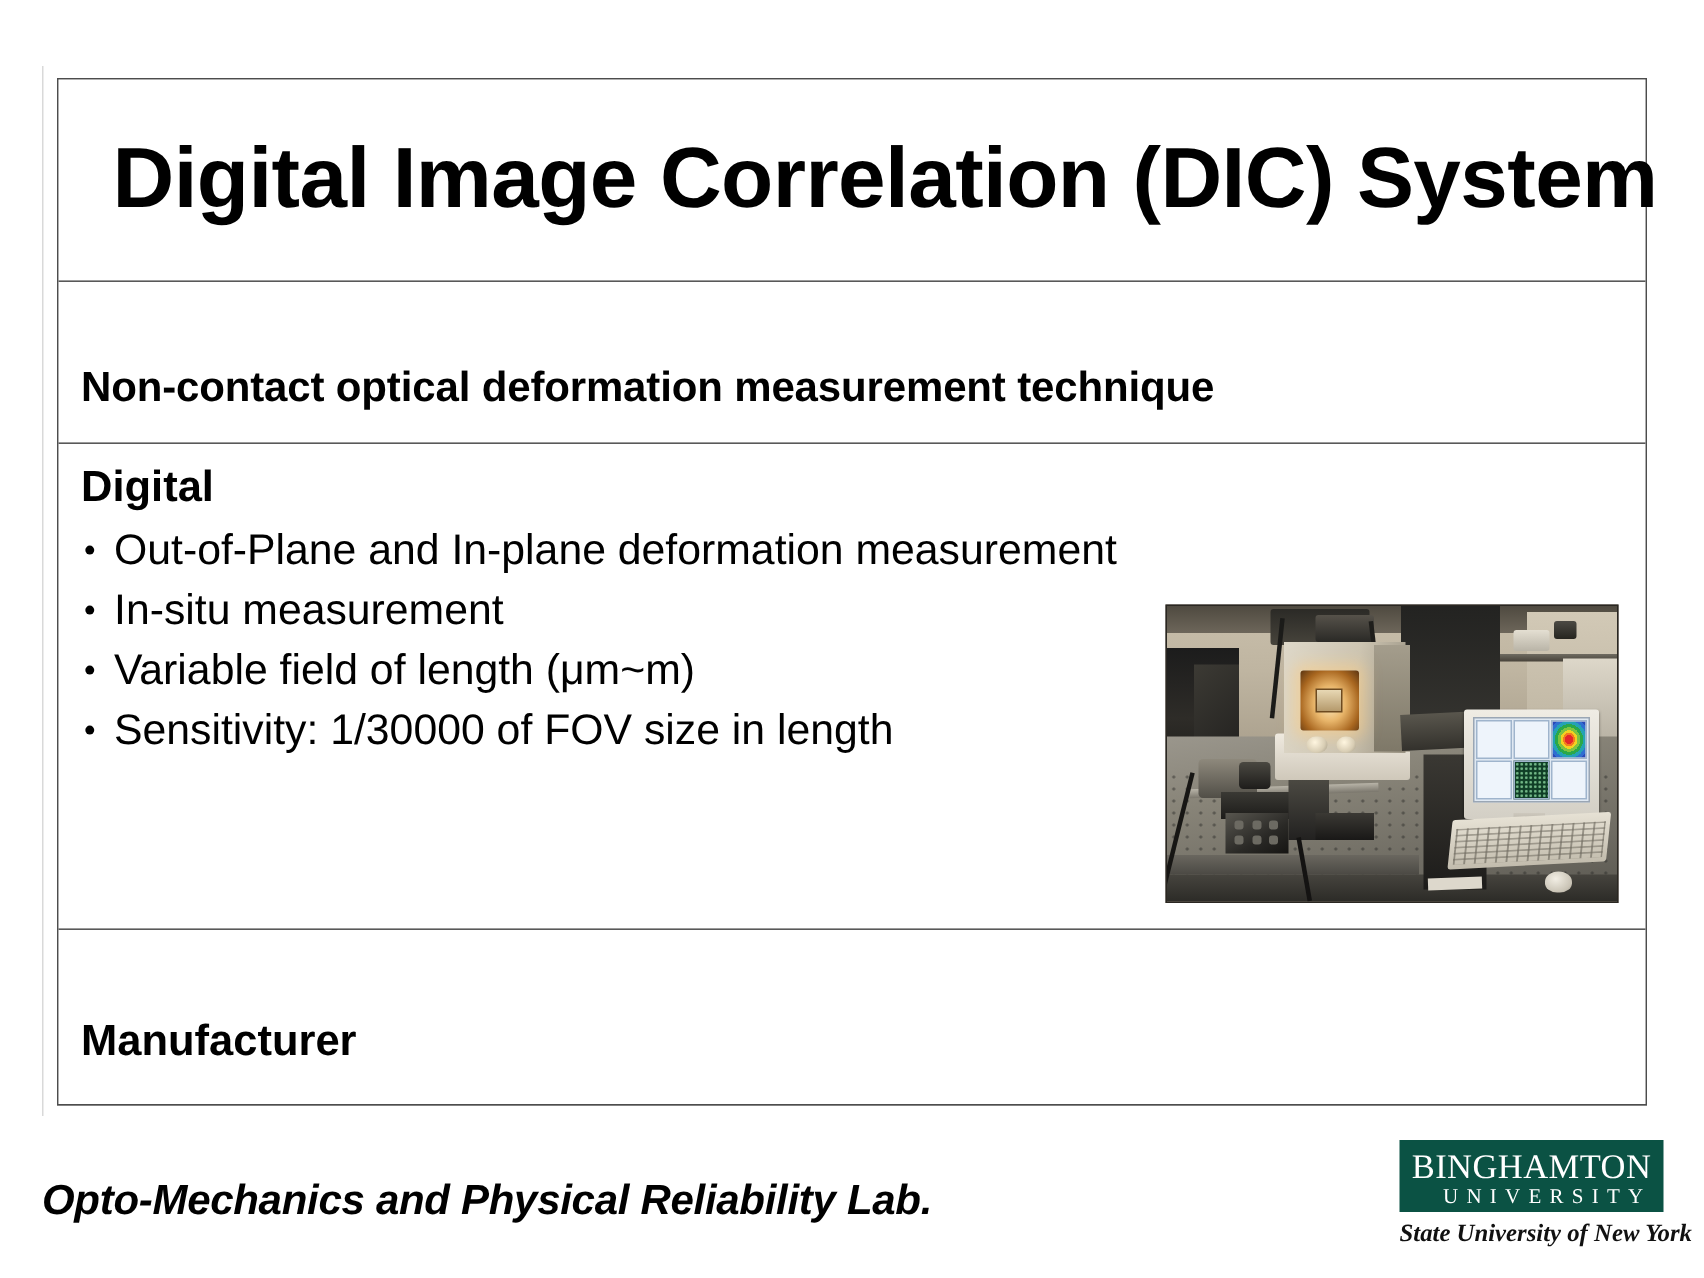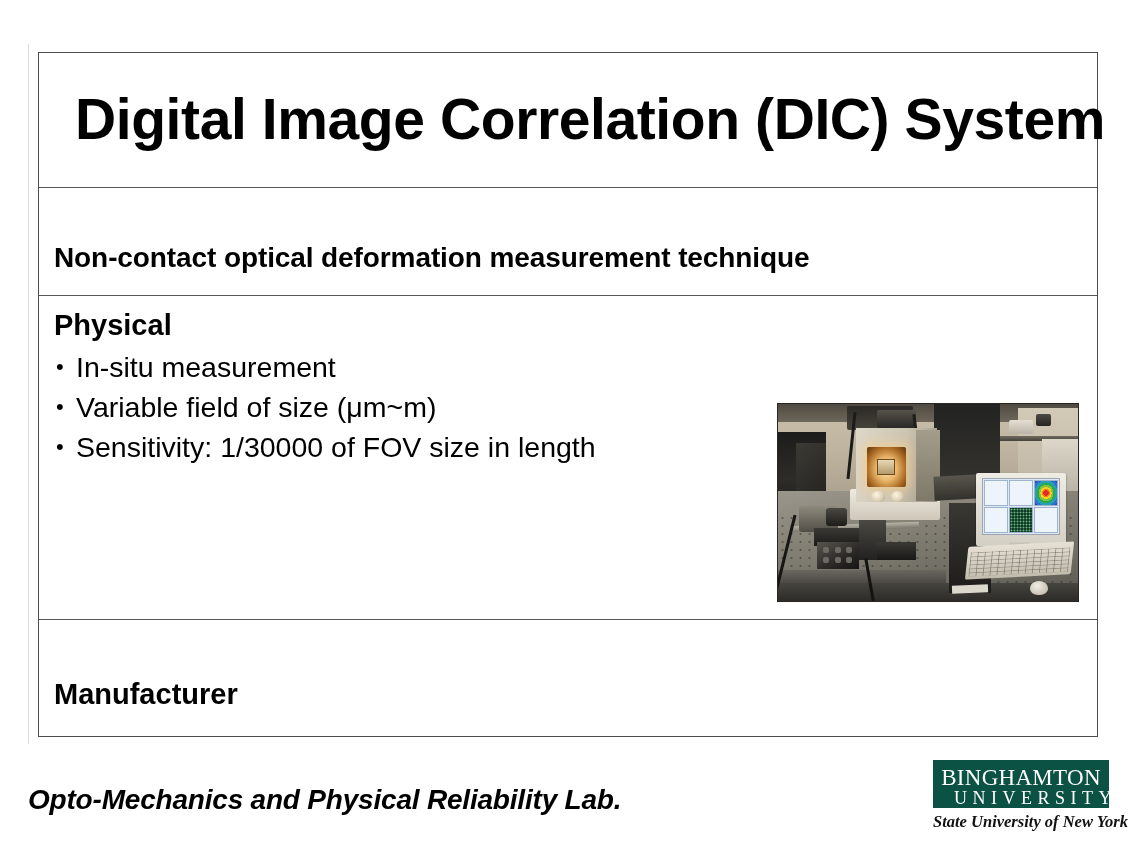--- a/index.html
+++ b/index.html
@@ -435,21 +435,21 @@
     line-height: 27px;
     padding-top: 4px;
     letter-spacing: 0.3px;
     font-variant: small-caps;
     font-weight: normal;
   }
   .logo-sub {
     display: block;
     font-family: "Liberation Serif", serif;
     color: #ffffff;
-    font-size: 18px;
+    font-size: 14px;
     line-height: 15px;
     letter-spacing: 5.5px;
     padding-left: 21px;
   }
   .logo-tag {
     position: absolute;
     left: 0;
     top: 52px;
     width: 176px;
     text-align: left;
@@ -483,24 +483,25 @@
     <div class="row row-title">
       <div class="title-text">Digital Image Correlation (DIC) System</div>
     </div>
 
     <div class="row row-subtitle">
       <div class="subtitle-text">Non-contact optical deformation measurement technique</div>
     </div>
 
     <div class="row row-features">
       <div class="features-body">
-        <div class="section-heading">Physical</div>
+        <div class="section-heading">Digital</div>
         <ul class="bullets">
+          <li>Out-of-Plane and In-plane deformation measurement</li>
           <li>In-situ measurement</li>
-          <li>Variable field of size (μm~m)</li>
+          <li>Variable field of length (μm~m)</li>
           <li>Sensitivity: 1/30000 of FOV size in length</li>
         </ul>
       </div>
 
       <div class="photo">
         <div class="ph ph-wall"></div>
         <div class="ph ph-wall-dark"></div>
         <div class="ph ph-wall-right"></div>
         <div class="ph ph-rear-dark"></div>
         <div class="ph ph-shelf"></div>

